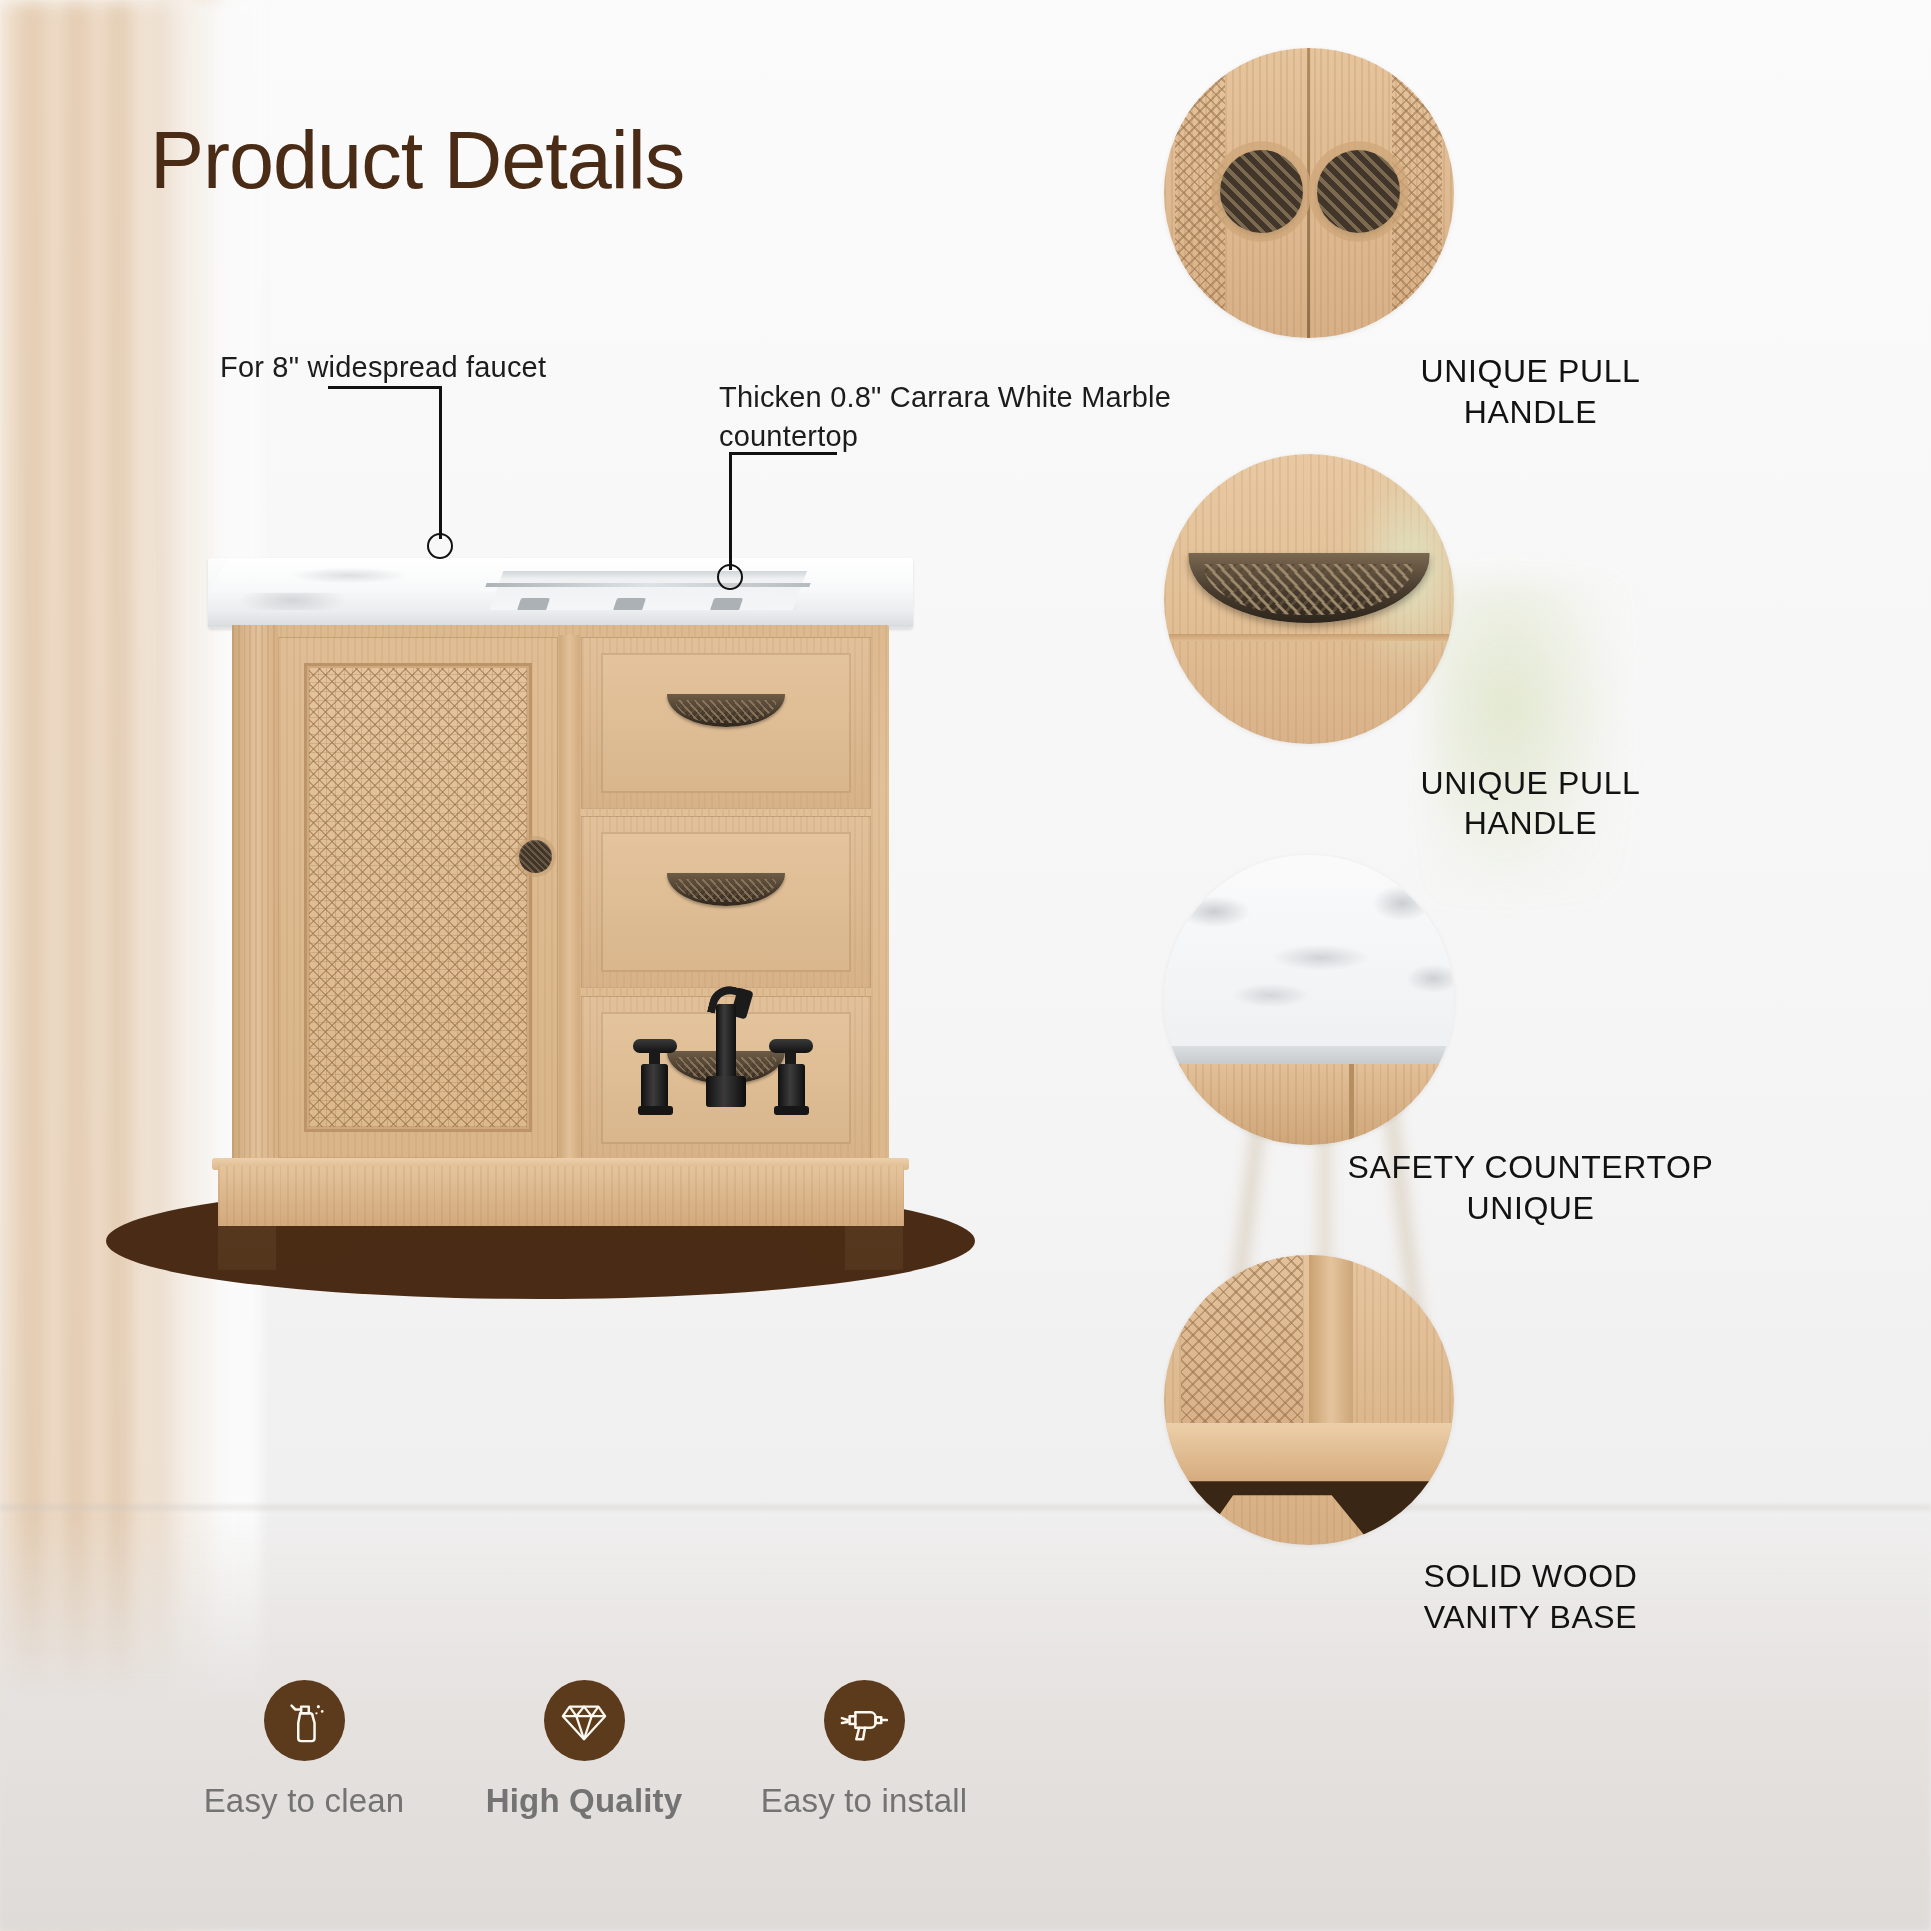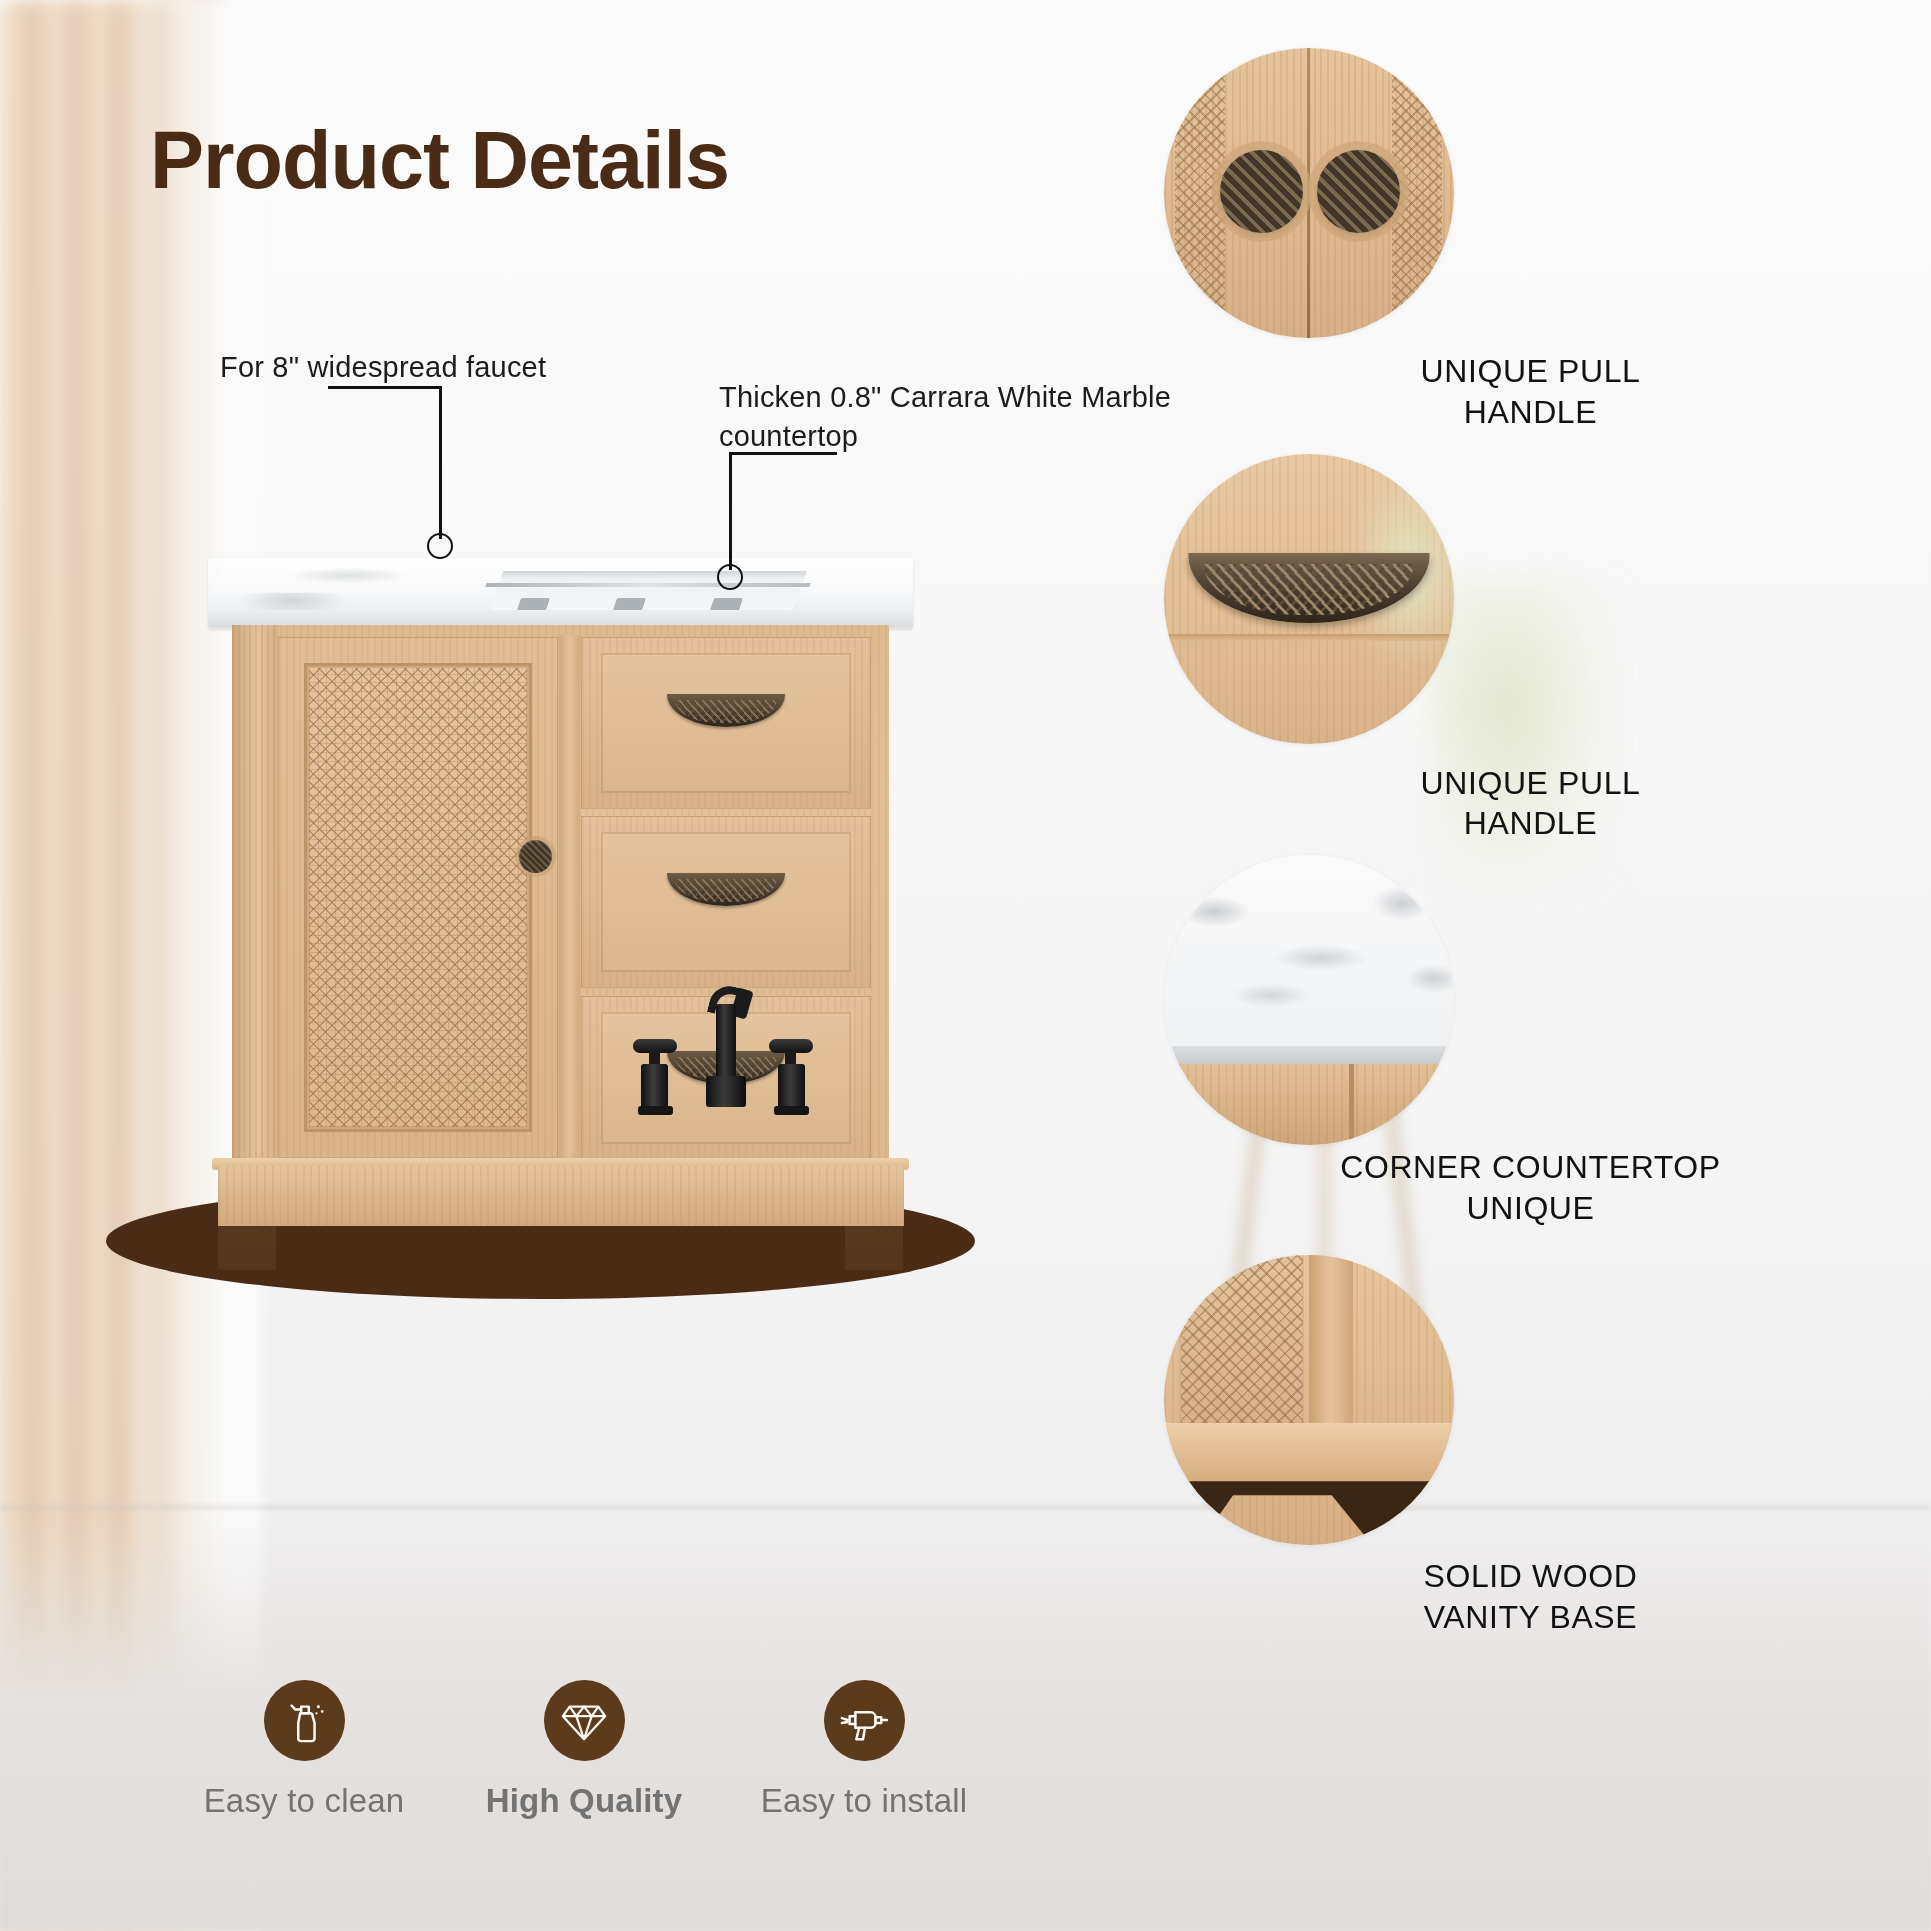--- a/index.html
+++ b/index.html
@@ -65,21 +65,21 @@
     filter:blur(2.9px);
   }
   .bg-floorline {
     position:absolute; left:0; top:1506px; width:100%; height:2.9px;
     background:rgba(200,196,193,.6); filter:blur(2.9px);
   }
 
   
   #title {
     position:absolute; left:150px; top:114px;
-    font-size:81px; font-weight:bold; letter-spacing:-1px;
+    font-size:81px; font-weight:normal; letter-spacing:-1px;
     color:#4a2c16; z-index:30; white-space:nowrap;
   }
 
   
   .callout-text {
     position:absolute; z-index:31;
     font-size:29px; color:#1c1c1c; line-height:1.34;
     letter-spacing:0.2px;
   }
   #callout-faucet { left:220px; top:348px; }
@@ -535,21 +535,21 @@
     <div class="detail-label" style="left:0; top:774px;"><span>HANDLE</span></div>
   </div>
 
   <div class="detail-item">
     <div class="circle-photo ph3" style="left:14.5px; top:826px; width:290px; height:290px;">
       <div class="marble"></div>
       <div class="edge"></div>
       <div class="woodbody"></div>
       <div class="corner-v"></div>
     </div>
-    <div class="detail-label" style="left:0; top:1118px;"><span>CORNER COUNTERTOP</span></div>
+    <div class="detail-label" style="left:0; top:1118px;"><span>SAFETY COUNTERTOP</span></div>
     <div class="detail-label" style="left:0; top:1159px;"><span>UNIQUE</span></div>
   </div>
 
   <div class="detail-item">
     <div class="circle-photo ph4" style="left:14.5px; top:1226px; width:290px; height:290px;">
       <div class="canepatch"></div>
       <div class="stile"></div>
       <div class="base"></div>
       <div class="dark"></div>
     </div>

